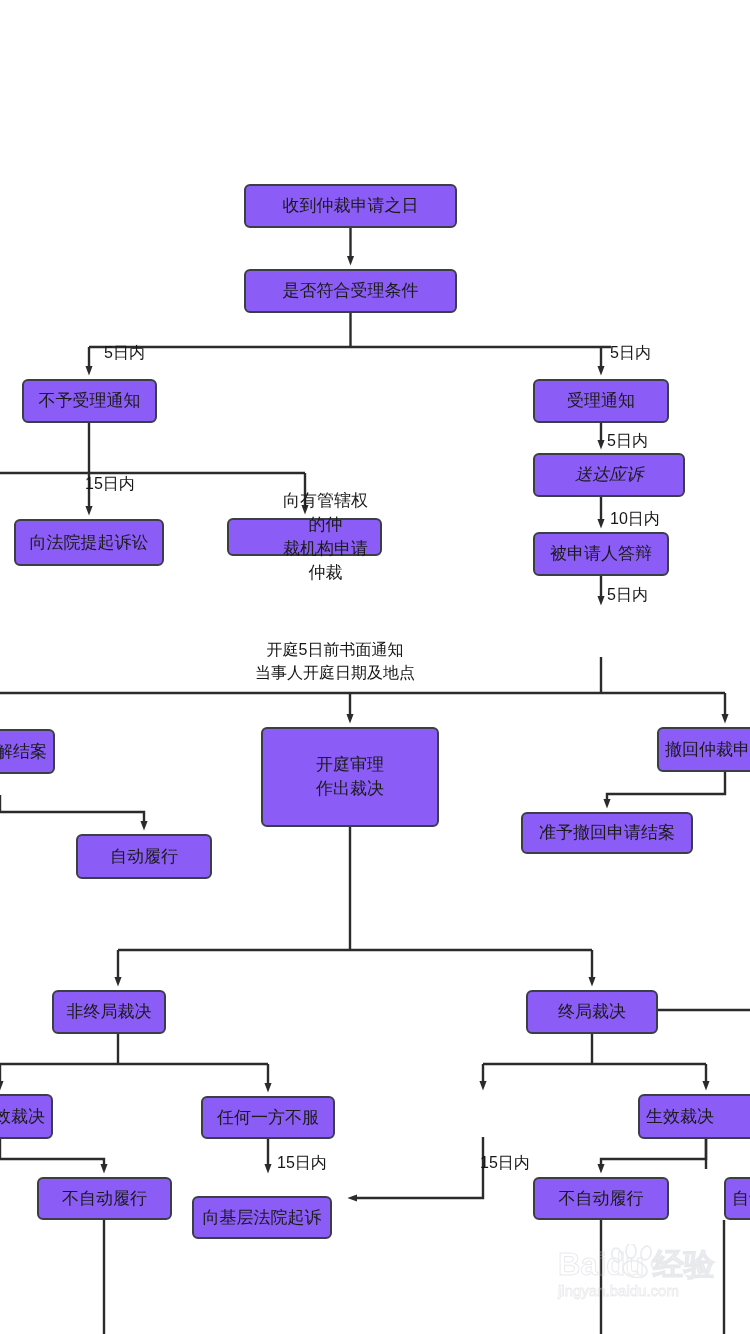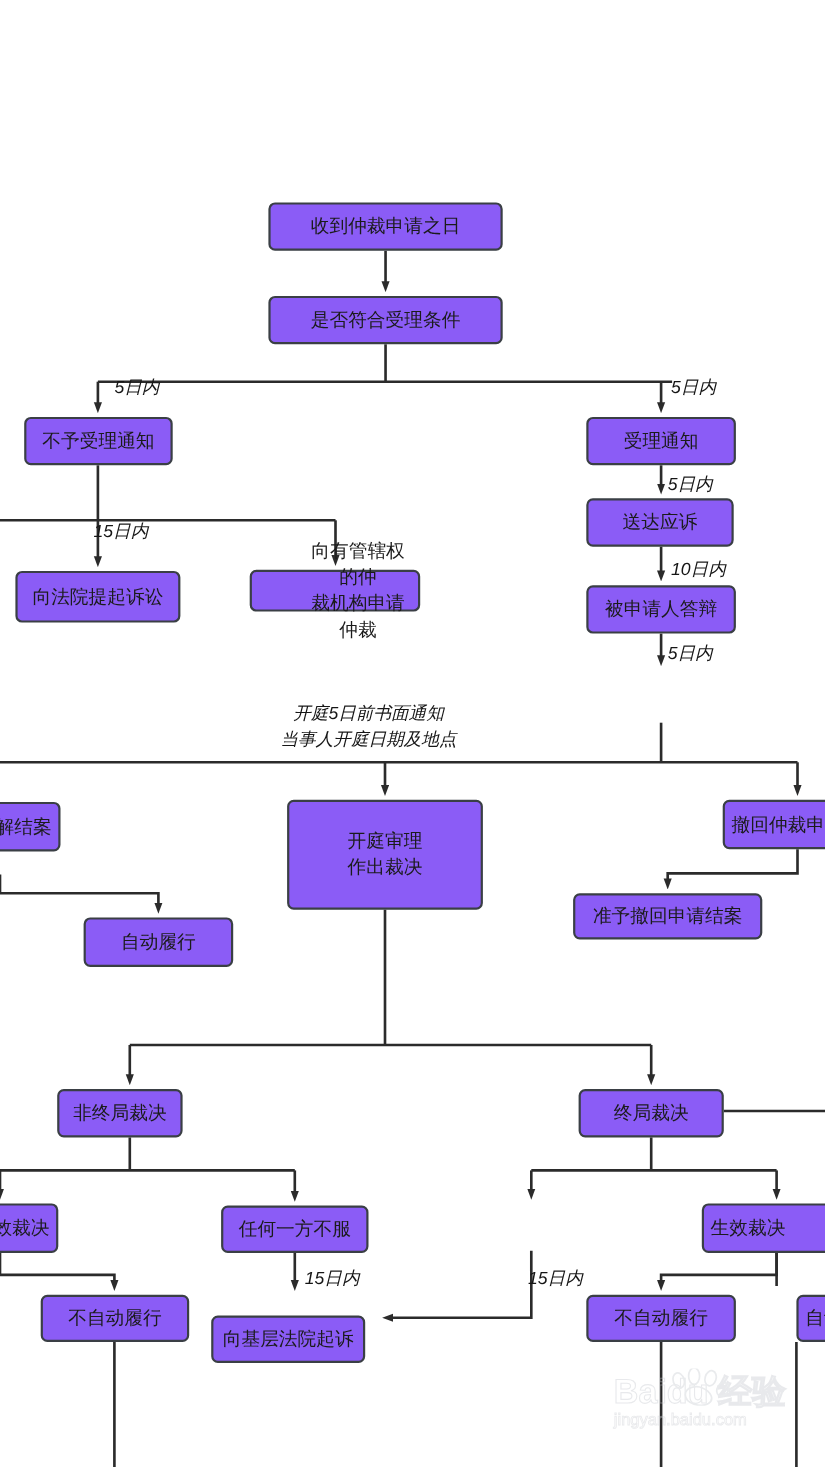--- a/index.html
+++ b/index.html
@@ -46,21 +46,20 @@
   }
   .node.two-line {
     line-height: 24px;
   }
   .edge-label {
     position: absolute;
     font-size: 16px;
     color: #161616;
     white-space: pre;
     line-height: 21px;
-    font-style: italic;
   }
   .edge-label.multiline {
     text-align: center;
     line-height: 23px;
   }
   svg#wires {
     position: absolute;
     left: 0;
     top: 0;
     width: 750px;
@@ -194,21 +193,21 @@
     </div>
   <div class="node" style="left: 14px; top: 519px; width: 150px; height: 47px;">
       <span style="display: block;">向法院提起诉讼</span>
     </div>
   <div class="node two-line" style="left: 227px; top: 518px; width: 155px; height: 38px; padding-left: 48px;">
       <span style="display: block;">向有管辖权的仲<br>裁机构申请仲裁</span>
     </div>
   <div class="node" style="left: 533px; top: 379px; width: 136px; height: 44px;">
       <span style="display: block;">受理通知</span>
     </div>
-  <div class="node" style="left: 533px; top: 453px; width: 134px; height: 44px;">
+  <div class="node" style="left: 533px; top: 453px; width: 152px; height: 44px; font-style: italic;">
       <span style="display: block;">送达应诉</span>
     </div>
   <div class="node" style="left: 533px; top: 532px; width: 136px; height: 44px;">
       <span style="display: block;">被申请人答辩</span>
     </div>
   <div class="node" style="left: -76px; top: 729px; width: 131px; height: 45px; justify-content: flex-end;">
       <span style="display: block;">调解结案</span>
     </div>
   <div class="node" style="left: 76px; top: 834px; width: 136px; height: 45px;">
       <span style="display: block;">自动履行</span>

